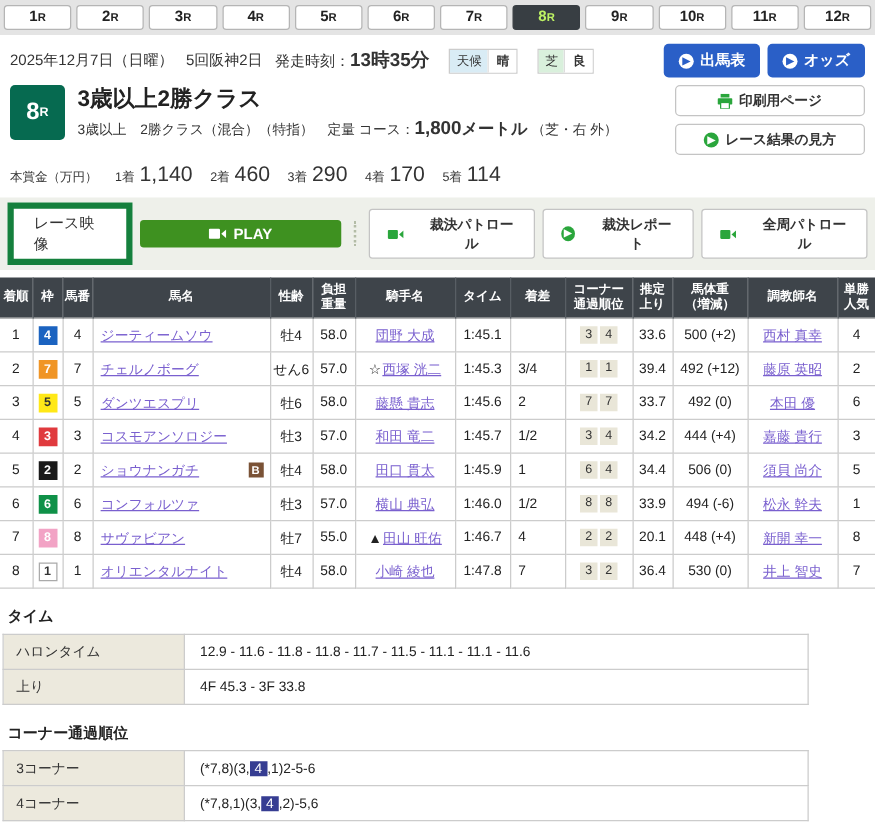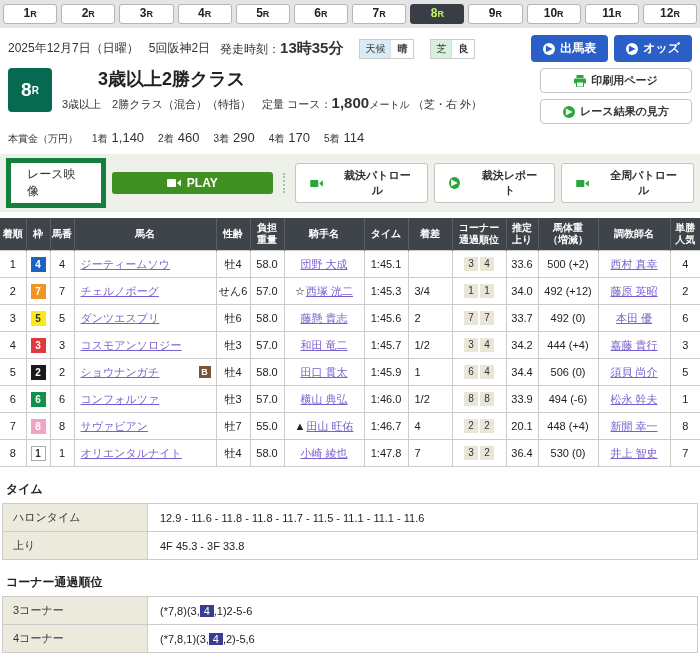--- a/index.html
+++ b/index.html
@@ -27,31 +27,31 @@
   .circle-ico { display:inline-block; width:12px; height:12px; border-radius:50%; background:#fff;
                 color:#2a5fc7; font-size:8px; line-height:12px; text-align:center; }
   .circle-ico.green { background:#2aa63c; color:#fff; }
 
   
   .race-head { display:flex; margin:6px 8px 0 8px; }
   .race-badge { width:44px; height:44px; background:#066a50; border-radius:4px; color:#fff;
                 display:flex; align-items:center; justify-content:center; font-weight:bold; font-size:19px; flex:none; }
   .race-badge small { font-size:10px; }
   .race-title-wrap { margin-left:10px; flex:1; }
-  .race-title { font-size:18px; font-weight:bold; color:#222; line-height:22px;margin-left:36px; }
+  .race-title { font-size:18px; font-weight:bold; color:#222; line-height:22px; }
   .race-cond { font-size:11px; color:#333; margin-top:4px; }
   .race-cond .dist { font-size:15px; font-weight:bold; }
-  .race-cond .unit { font-size:10px; }
+  .race-cond .unit { font-size:13px;font-weight:bold; }
   .head-btns { width:152px; flex:none; display:flex; flex-direction:column; gap:6px; }
   .white-btn { background:#fff; border:1px solid #c4c4c4; border-radius:4px; font-size:11px; font-weight:bold;
                color:#333; padding:4px 6px; cursor:pointer; display:flex; align-items:center; justify-content:center; gap:5px; }
   .prize-line { margin:6px 8px 0 8px; font-size:12px; color:#333; display:flex; align-items:baseline; gap:14px; }
   .prize-line .plabel { font-size:10px; }
   .prize-item .place { font-size:10px; margin-right:4px; }
-  .prize-item .amt { font-size:13px; }
+  .prize-item .amt { font-size:17px; }
 
   
   .video-bar { margin-top:8px; background:#eef0ea; padding:4px 6px; display:flex; align-items:center; gap:6px; }
   .video-label { background:#fff; border:5px solid #15803d; padding:3px 16px; font-size:12px; }
   .play-btn { background:#3e9120; color:#fff; font-weight:bold; font-size:12px; border:none; border-radius:3px;
               width:170px; padding:4px 0; cursor:pointer; display:inline-flex; align-items:center; justify-content:center; gap:6px; }
   .dot-sep { border-left:2px dotted #b3bca6; height:20px; margin:0 4px; }
   .patrol-btn { background:#fff; border:1px solid #c4c4c4; border-radius:3px; font-size:11px; font-weight:bold;
                 color:#333; padding:4px 14px; cursor:pointer; display:inline-flex; align-items:center; gap:19px; }
   .cam-ico { color:#2aa63c; display:inline-flex; }
@@ -76,21 +76,21 @@
   .waku7 { background:#f09525; color:#fff; }
   .waku8 { background:#f2a3c5; color:#fff; }
   .bbadge { position:absolute; right:5px; top:7px; background:#7a5236; color:#fff; font-size:9px; font-weight:bold;
             width:12px; height:12px; line-height:12px; text-align:center; }
   .corner-box { display:inline-block; background:#e9e6d8; color:#333; font-size:10px; width:14px; height:14px;
                 line-height:14px; margin:0 1px; }
   .jp { color:#222; text-decoration:none; margin-right:1px; }
 
   
   .sec-head { font-size:12px; font-weight:bold; color:#222; margin:14px 6px 5px 6px; }
-  table.kv { width:696px; margin:0 2px; border-collapse:collapse; table-layout:fixed; }
+  table.kv { width:645px; margin:0 2px; border-collapse:collapse; table-layout:fixed; }
   table.kv th { width:145px; background:#ece9dd; border:1px solid #ccc; font-size:11px; font-weight:normal;
                 text-align:left; padding:6px 10px; color:#333; }
   table.kv td { border:1px solid #ccc; font-size:11px; padding:6px 12px; color:#222; }
   .c-hl { display:inline-block; background:#363d92; color:#fff; width:14px; text-align:center; }
 
   
   .pay-head { font-size:12px; font-weight:bold; color:#222; margin:16px 6px 0 6px; }
 </style>
 </head>
 <body>
@@ -272,21 +272,21 @@
         <td>2</td>
         <td><span class="waku waku7">7</span></td>
         <td>7</td>
         <td class="horse-cell"><a class="link">チェルノボーグ</a></td>
         <td>せん6</td>
         <td>57.0</td>
         <td><span class="jp">☆</span><a class="link">西塚 洸二</a></td>
         <td>1:45.3</td>
         <td style="text-align: left; padding-left: 6px;">3/4</td>
         <td><span class="corner-box">1</span><span class="corner-box">1</span></td>
-        <td>34.0</td>
+        <td>39.4</td>
         <td>492 (+12)</td>
         <td><a class="link">藤原 英昭</a></td>
         <td>2</td>
       </tr>
       <tr>
         <td>3</td>
         <td><span class="waku waku5">5</span></td>
         <td>5</td>
         <td class="horse-cell"><a class="link">ダンツエスプリ</a></td>
         <td>牡6</td>

